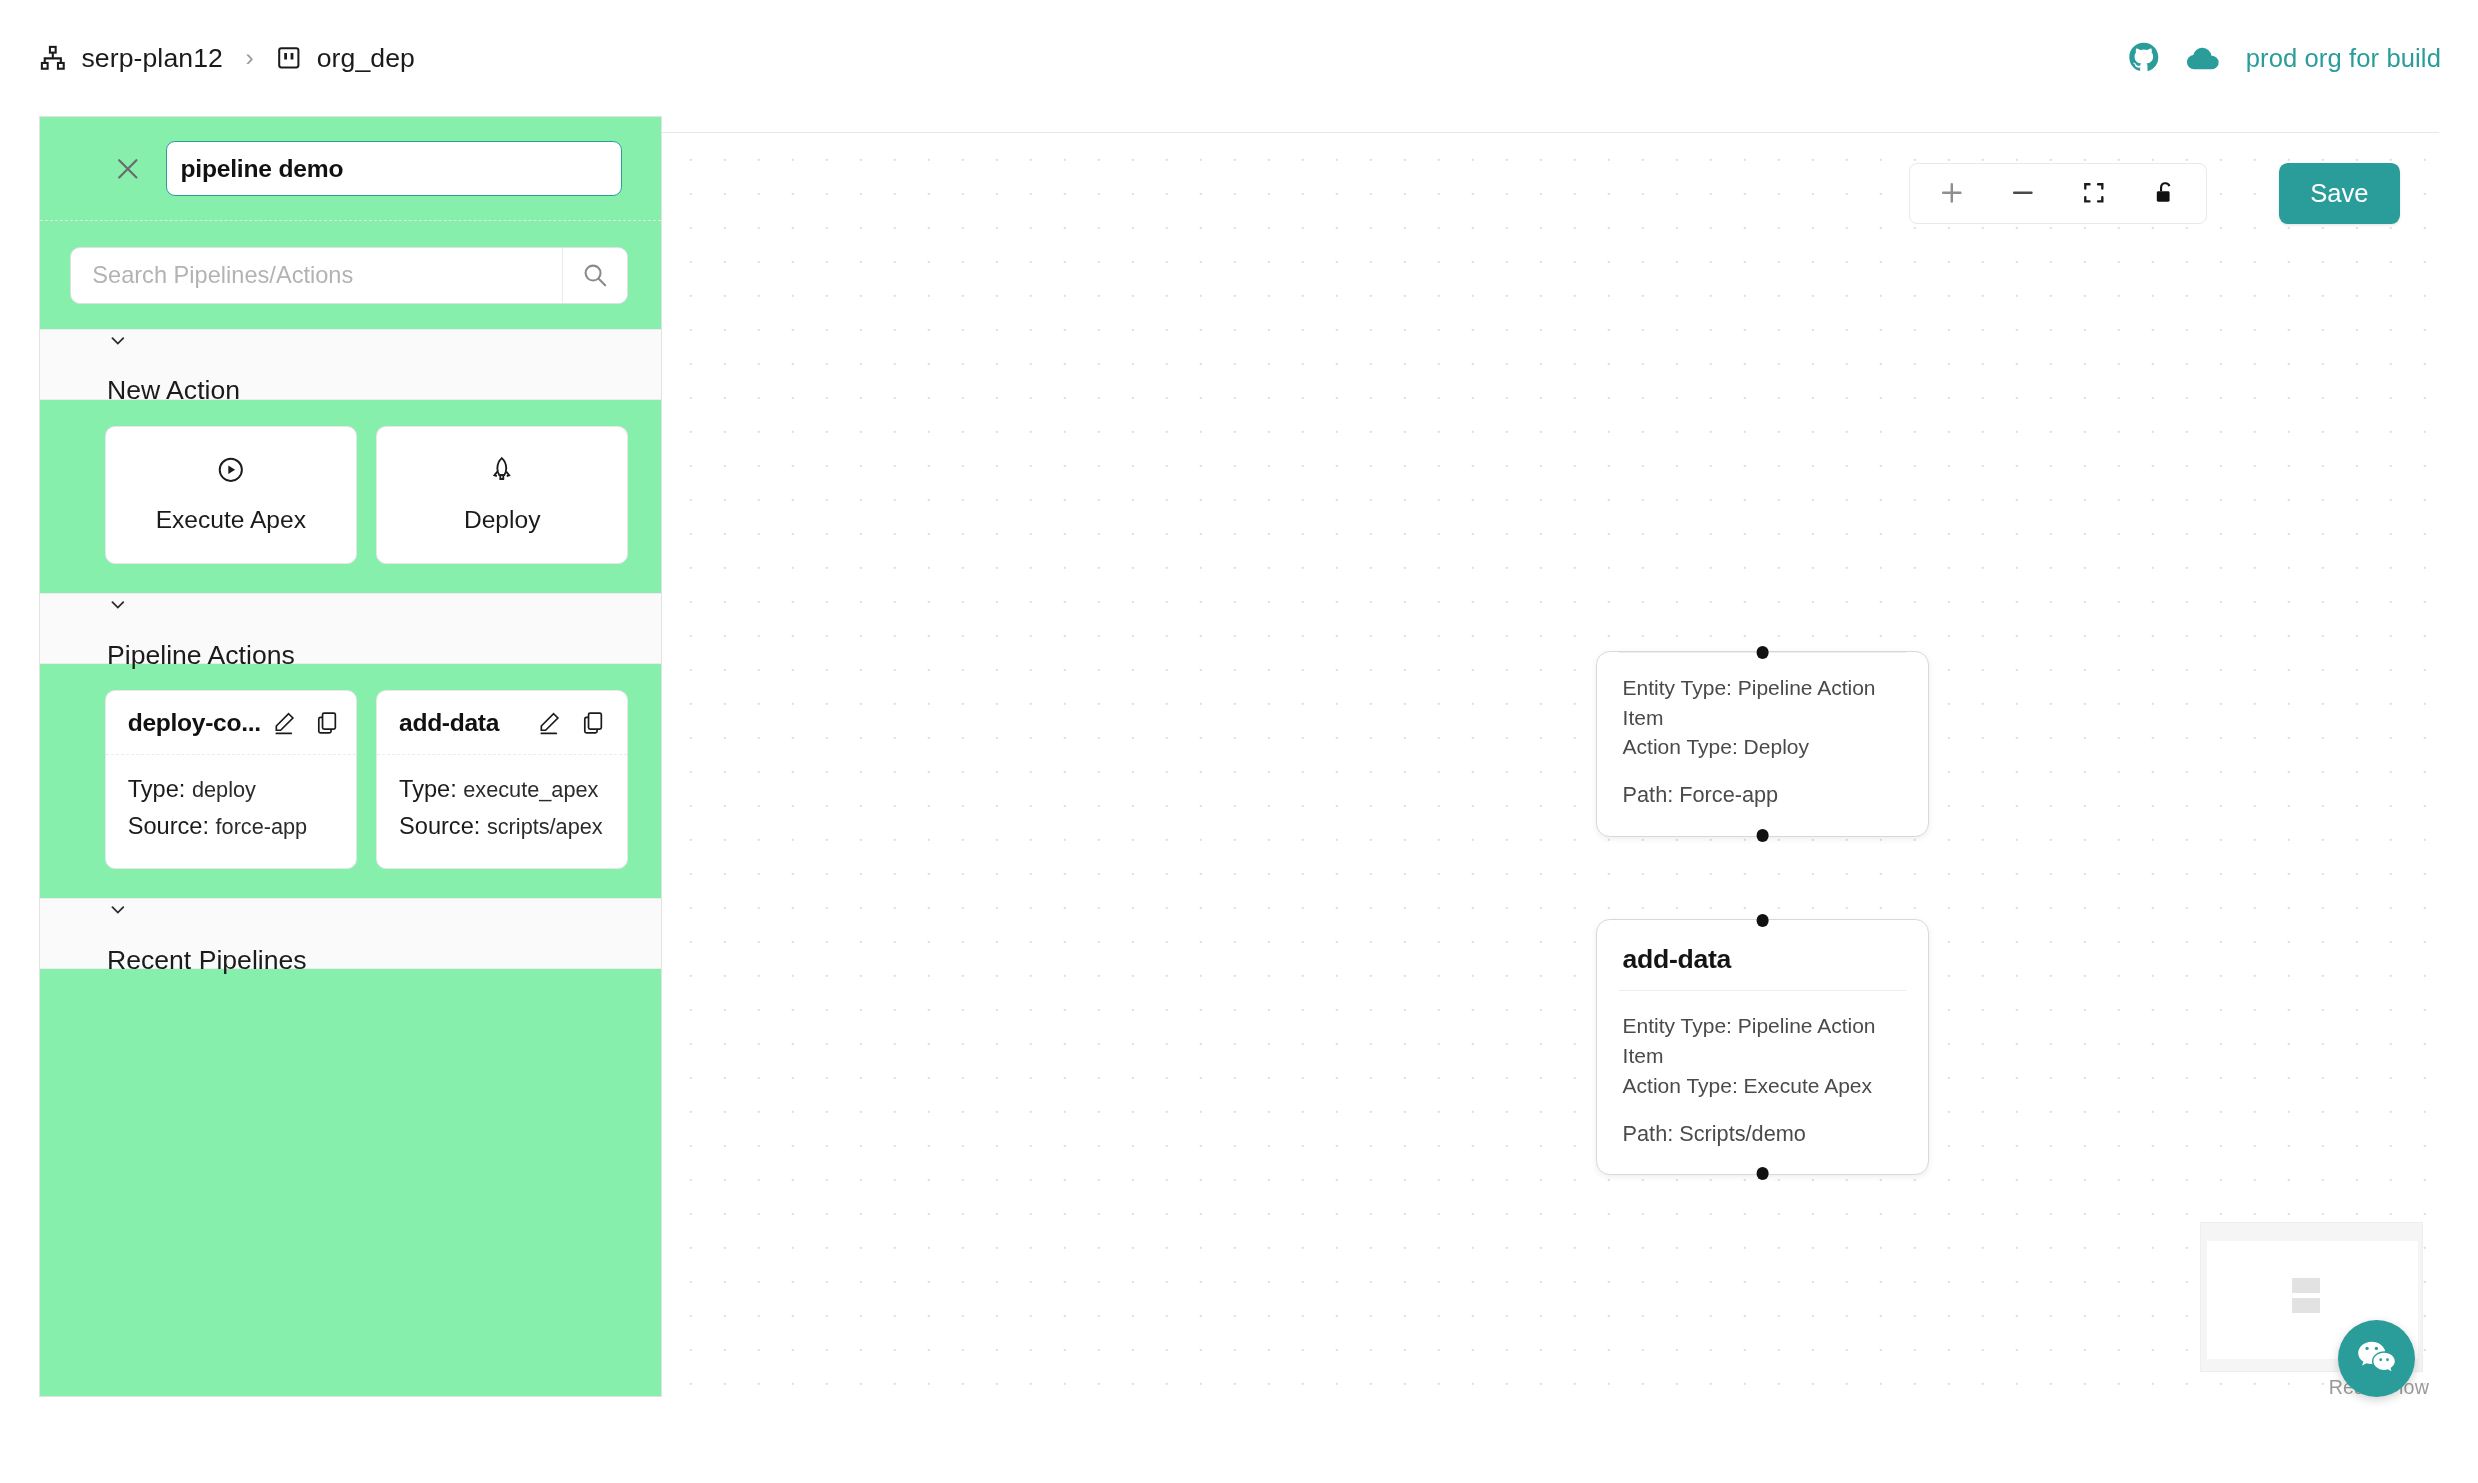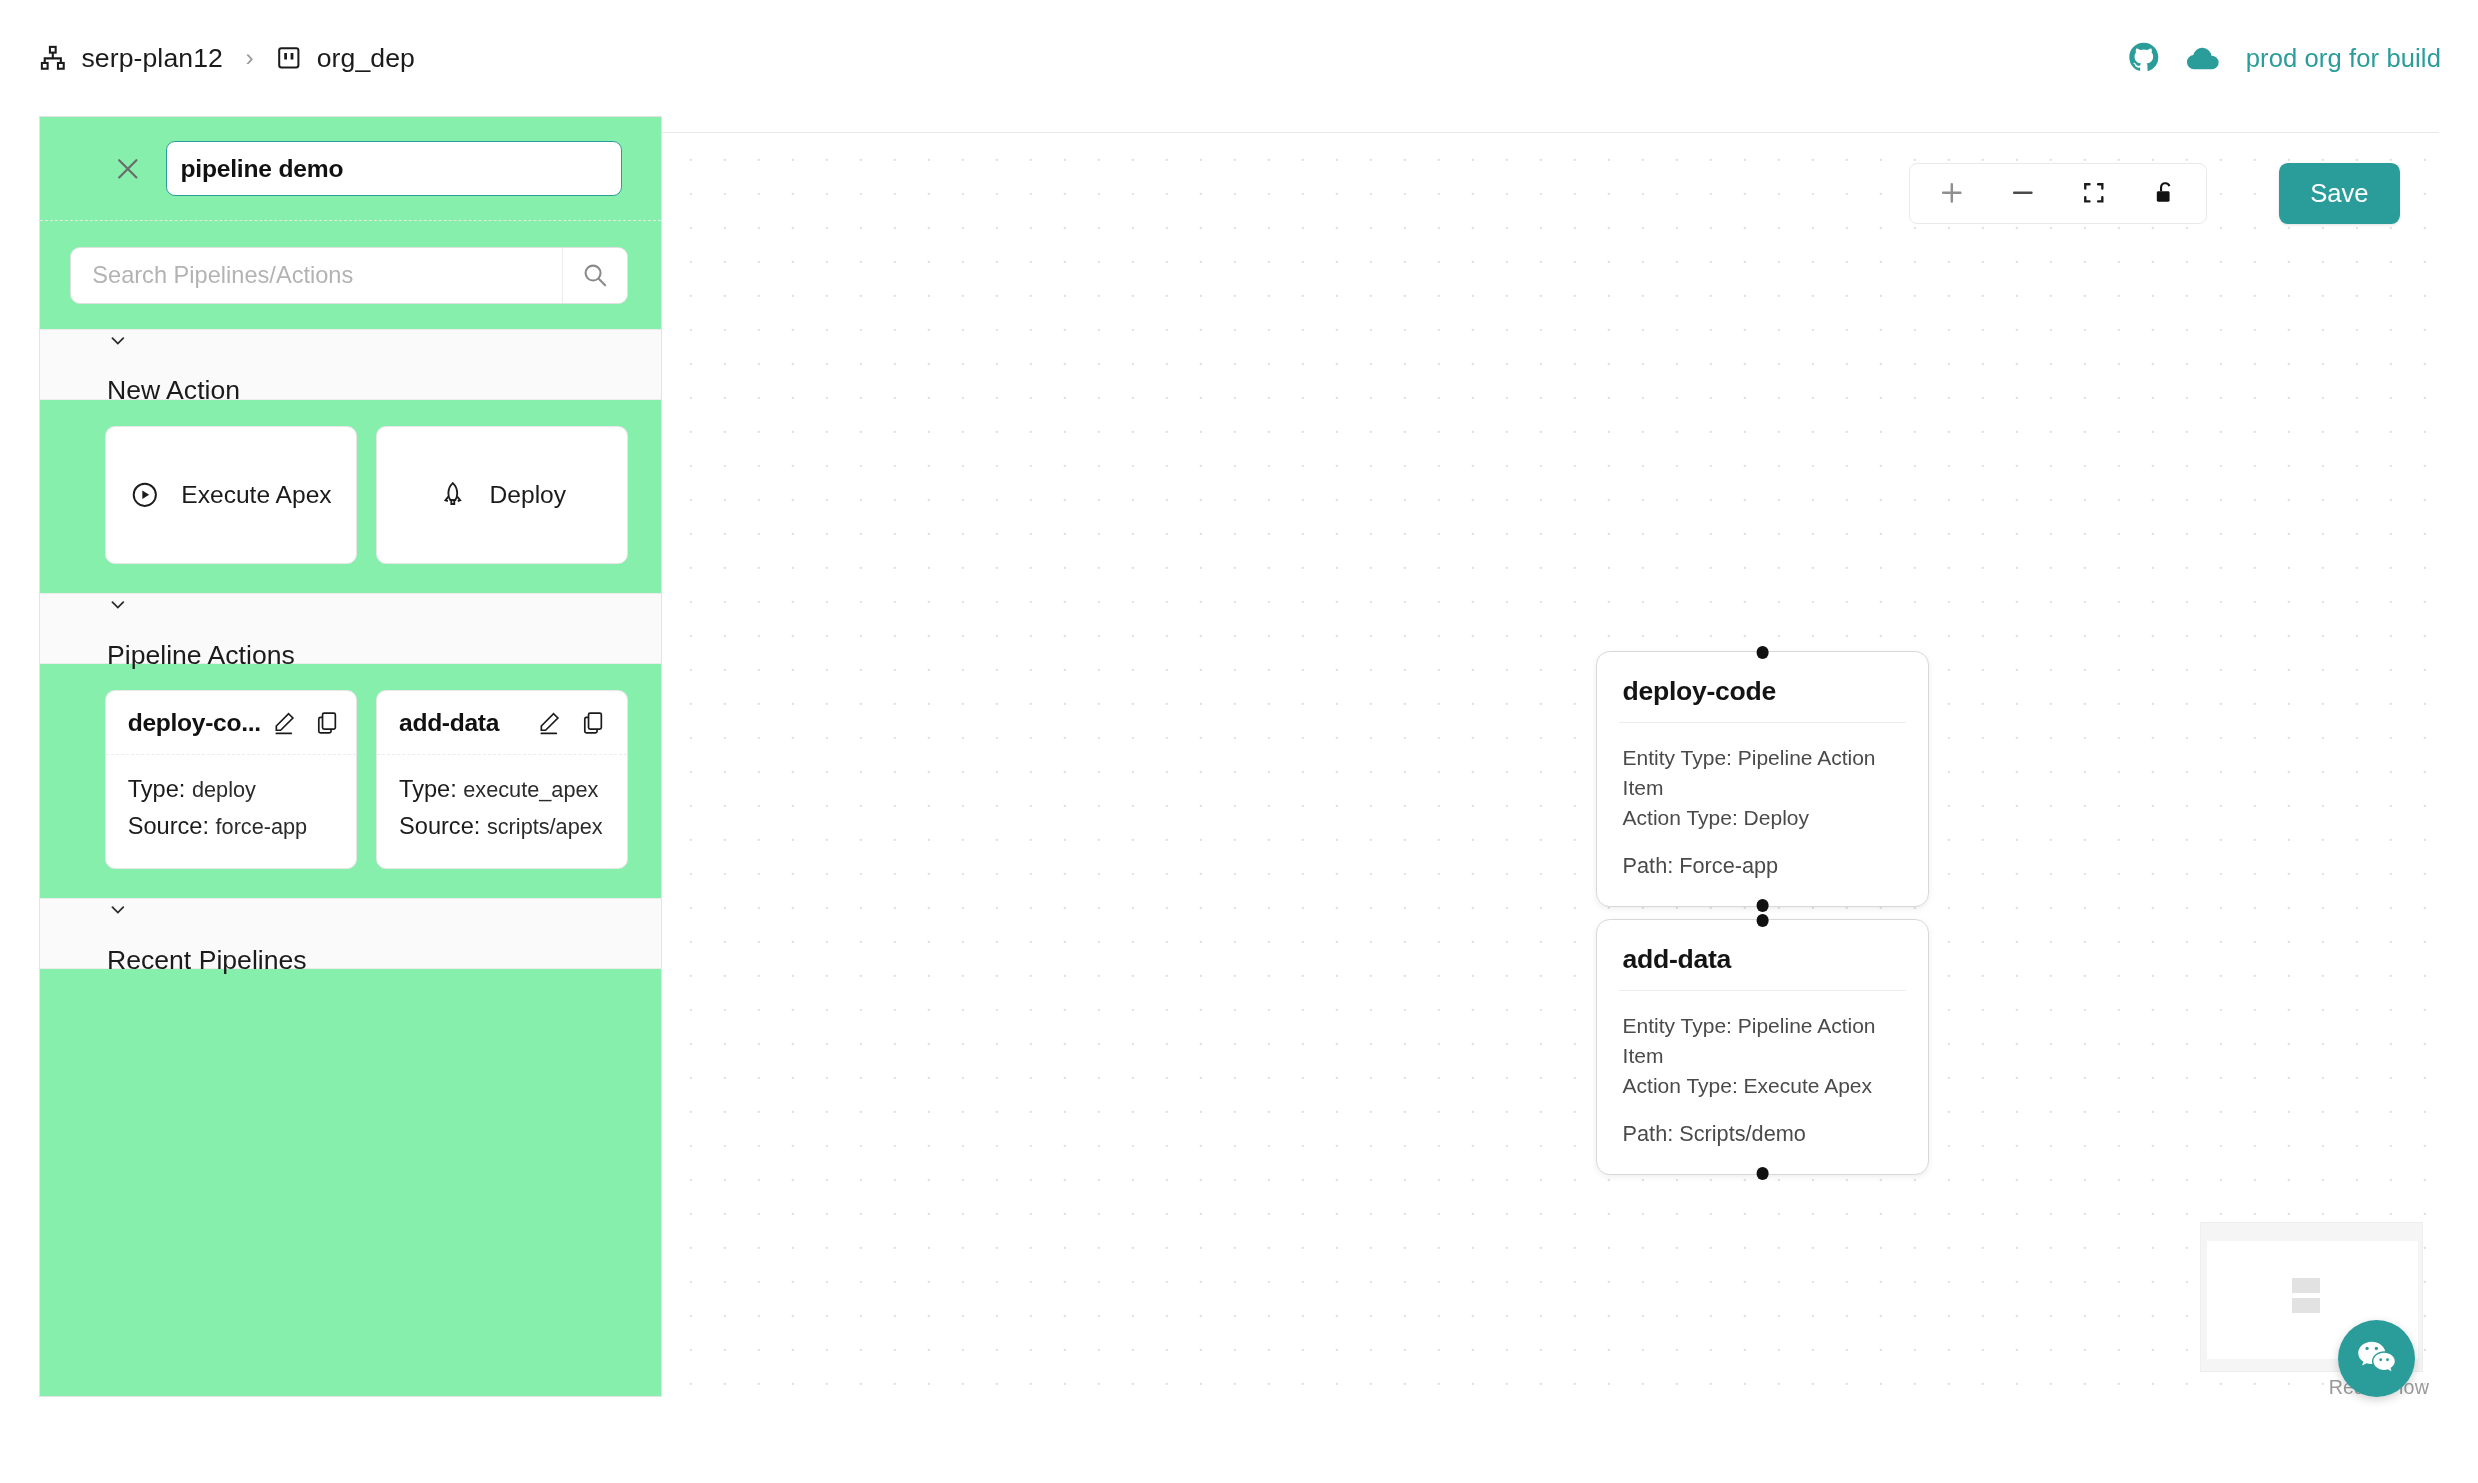--- a/index.html
+++ b/index.html
@@ -68,21 +68,21 @@
     display:flex; align-items:flex-start; gap:23.6px; padding-left:67px; cursor:pointer;flex-direction:column;
   }
   .section-title { font-size:26.6px; color:#1b1b1b; }
   .chev { width:21.7px; height:21.7px; flex:none; }
 
   .card-row { display:flex; gap:19.7px; padding:25.6px 33px 29.6px 65px; }
 
   .action-tile {
     flex:1; max-width:276px; height:138px;
     border:1px solid #e7e7e7; border-radius:9.9px; background:#fff;
-    display:flex; flex-direction:row; align-items:center; justify-content:center; gap:21.7px;
+    display:flex; flex-direction:column; align-items:center; justify-content:center; gap:21.7px;
     cursor:pointer;
   }
   .action-tile-label { font-size:24.6px; color:#1b1b1b; }
 
   .pa-card {
     width:266px; border:1px solid #e7e7e7; border-radius:9.9px; background:#fff;
     cursor:pointer; overflow:hidden;
   }
   .pa-card-head {
     display:flex; align-items:center; justify-content:space-between;
@@ -383,21 +383,20 @@
       <defs>
         <marker id="arrow" markerWidth="9" markerHeight="9" refX="5.5" refY="4.5" orient="auto">
           <path d="M0,0 L9,4.5 L0,9 z" fill="#111"></path>
         </marker>
       </defs>
       <line x1="4" y1="0" x2="4" y2="56" stroke="#111" stroke-width="2.4" marker-end="url(#arrow)"></line>
     </svg>
 
     <div class="node" style="left:934px; top:518px;">
       <span class="handle top"></span>
-      <div class="node-title">deploy-code</div>
       <div class="node-div"></div>
       <div class="node-body">
         <div class="node-meta">Entity Type: Pipeline Action Item</div>
         <div class="node-meta">Action Type: Deploy</div>
         <div class="node-path">Path: Force-app</div>
       </div>
       <span class="handle bottom"></span>
     </div>
 
     <div class="node" style="left:934px; top:786px;">

